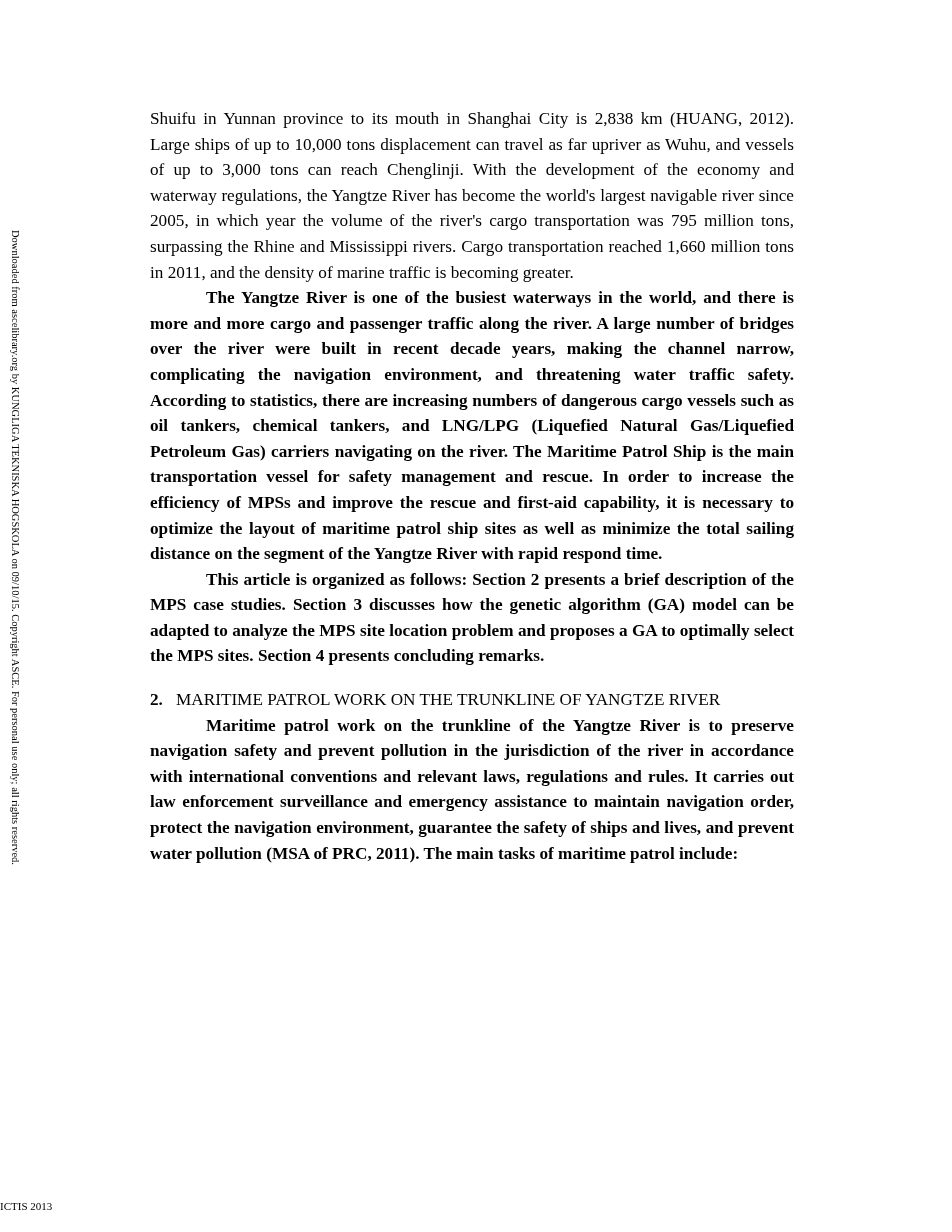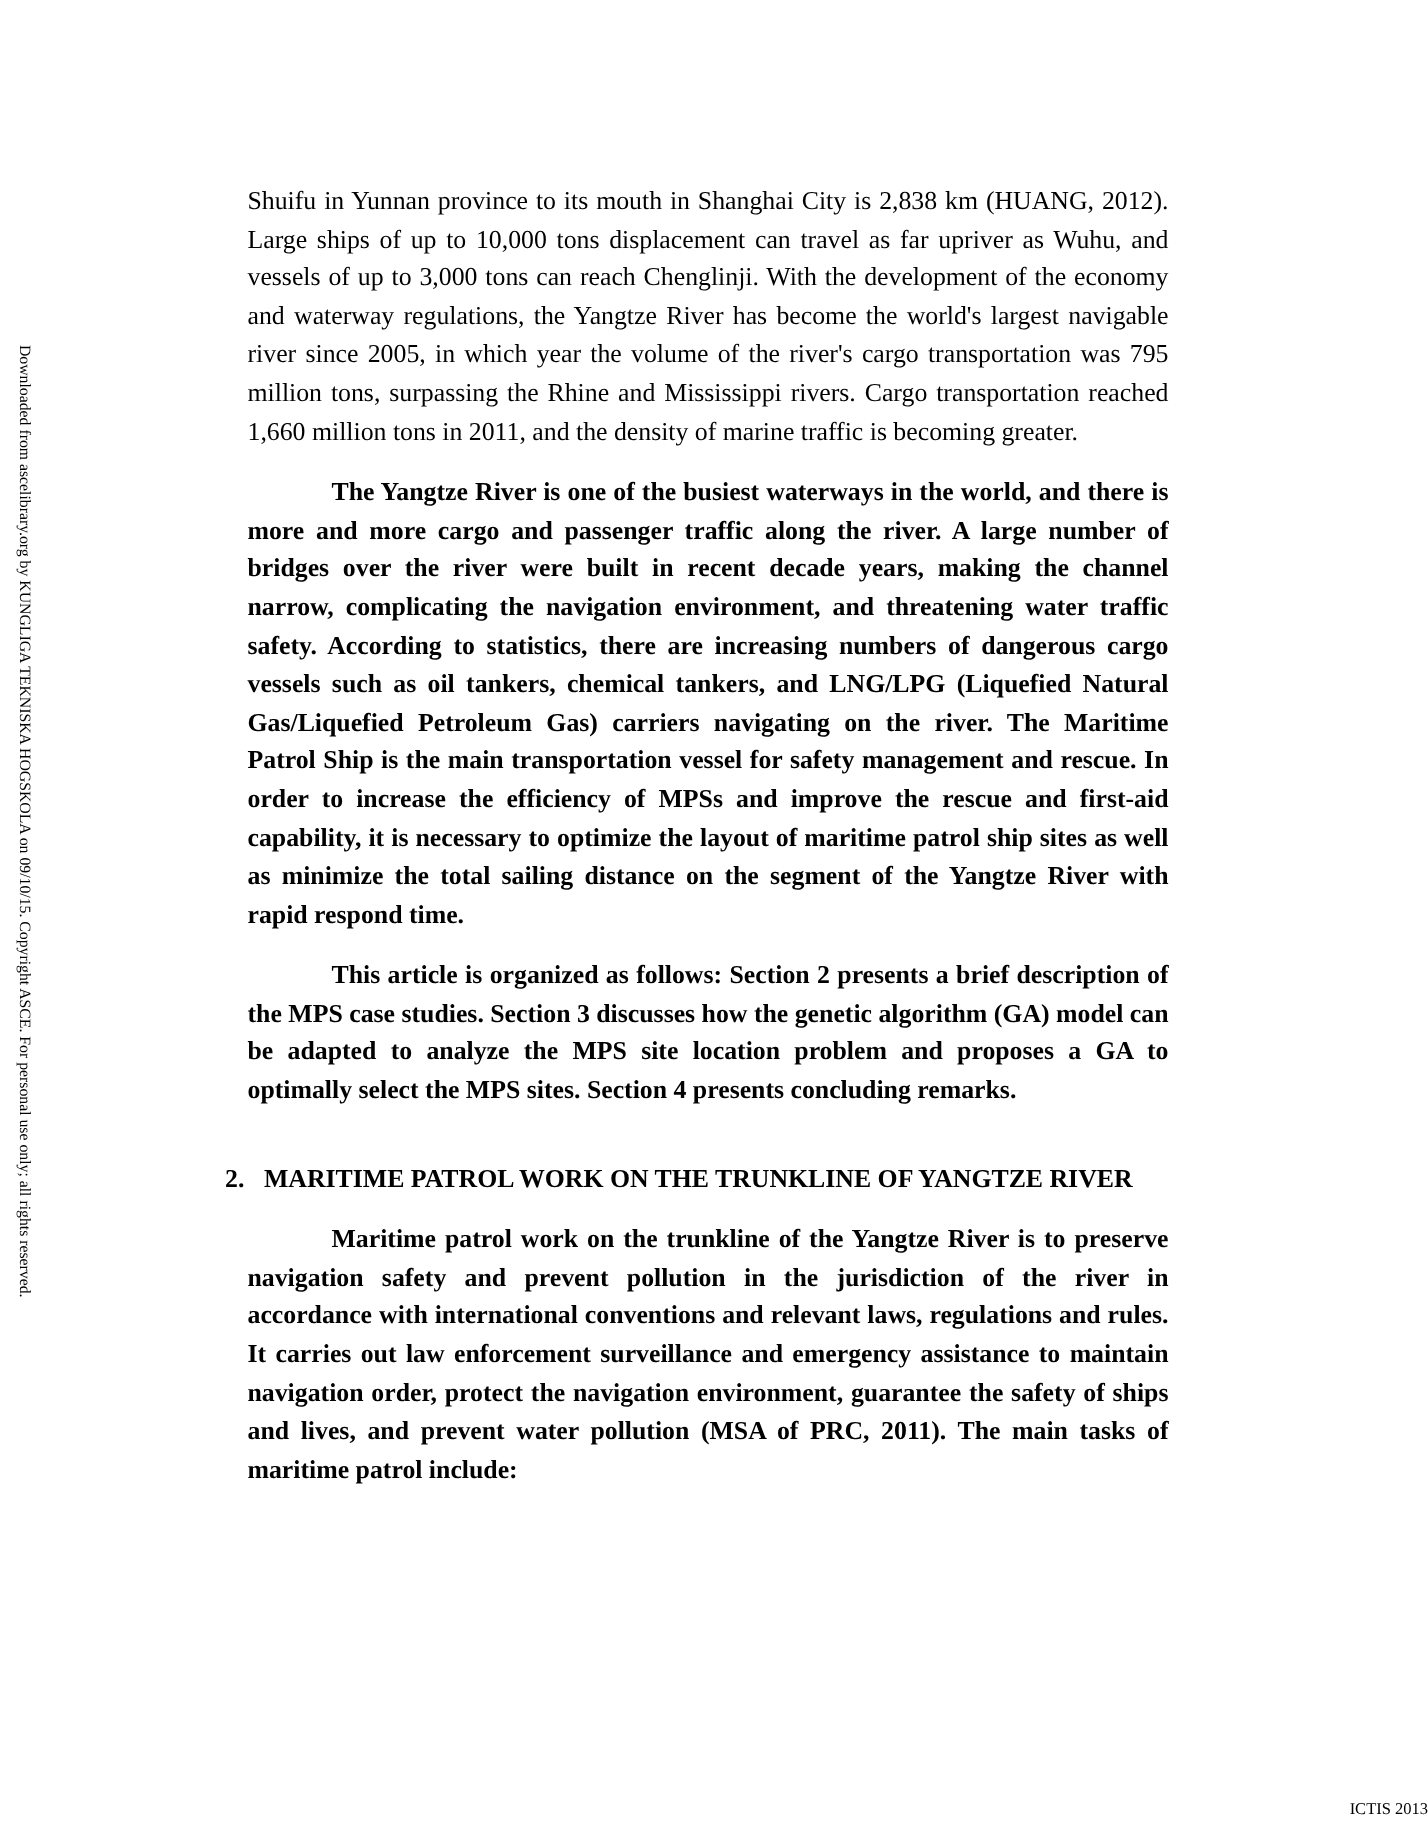--- a/index.html
+++ b/index.html
@@ -47,21 +47,21 @@
     white-space: nowrap;
   }
   
   .content {
     position: absolute;
     top: 106px;
     left: 150px;
     width: 644px;
   }
   .content p {
-    margin: 15px;
+    margin: 0;
     font-size: 17.2px;
     line-height: 25.6px;
     text-align: justify;
     text-justify: inter-word;
   }
   .indent {
     text-indent: 56px;
     font-weight: bold;
   }
   .section-head {
@@ -71,40 +71,40 @@
     line-height: 25.6px;
     font-weight: bold;
     text-align: justify;
     text-justify: inter-word;
   }
   .section-head .num {
     display: inline-block;
     width: 26px;
   }
   .section-head .htext {
-    font-weight: bold;
+    font-weight: normal;
   }
   .after-head {
     padding-top: 0px;
   }
   .list-para {
     margin: 0;
     font-size: 17.2px;
     line-height: 25.6px;
     text-align: left;
     text-indent: 56px;
   }
   .gap-top-sm { margin-top: 0px; }
   
   .footer {
     position: absolute;
     bottom: 20px;
     left: 0;
     width: 100%;
-    text-align: right;
+    text-align: left;
     font-family: "Liberation Serif", serif;
     font-size: 11px;
   }
 </style>
 </head>
 <body>
 
 <div class="page">
 
 

